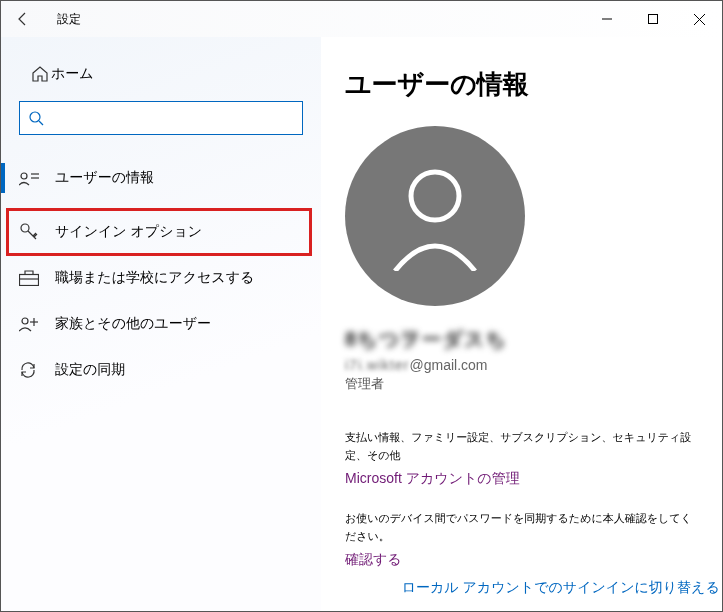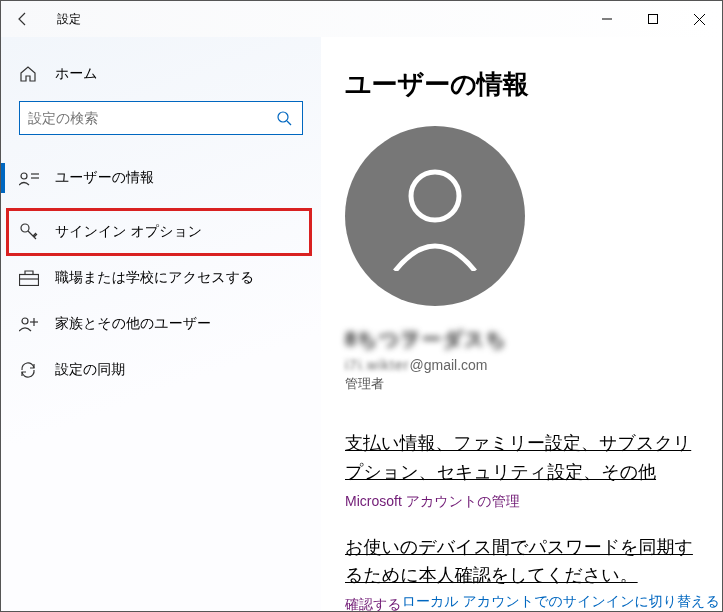--- a/index.html
+++ b/index.html
@@ -25,21 +25,21 @@
   .titlebar .title { margin-left: 14px; font-size: 12px; }
   .titlebar .spacer { flex: 1; }
   .win-controls { display: flex; }
   .win-btn { width: 46px; height: 36px; display:flex; align-items:center; justify-content:center; }
   .content { display: flex; height: calc(100% - 36px); }
   .sidebar {
     width: 320px;
     padding: 22px 0 0 0;
     background: linear-gradient(160deg, #f2f6fb 0%, #fdfdff 60%);
   }
-  .home-row { display:flex; align-items:flex-end; padding: 6px 18px 18px 18px; gap: 16px; }
+  .home-row { display:flex; align-items:flex-end; padding: 6px 18px 18px 30px; gap: 0; }
   .home-row .icon { width:20px; display:flex; }
   .home-row .label { font-size: 14px; }
   .search-wrap { padding: 0 18px 20px 18px; }
   .search {
     border: 1px solid #0067c0;
     height: 34px;
     display:flex; align-items:center;
     padding: 0 8px;
     background: #fff;
   }
@@ -85,23 +85,23 @@
   .blurred {
     filter: blur(3px);
     color:#222;
     font-weight:bold;
     letter-spacing:1px;
   }
   .username { font-size: 20px; margin-bottom:4px; }
   .email { font-size: 14px; color:#666; margin-bottom:2px;}
   .email .em-blur { filter: blur(2px); letter-spacing:1px;}
   .role { font-size: 13px; color:#555; margin-bottom: 36px;}
-  .desc { font-size: 18px; line-height:1.6; margin-bottom:6px;text-decoration:underline;}
+  .desc { font-size: 11px; line-height:1.6; margin-bottom:6px;}
   .link { color:#701a75; font-size:14px; margin-bottom: 22px; display:inline-block;}
-  .bottom-link { color:#0067c0; font-size:14px; position:absolute; bottom:0;}
+  .bottom-link { color:#0067c0; font-size:14px; position:absolute; bottom:14px;}
 </style>
 </head>
 <body>
 
 <div class="titlebar">
   <div class="back">
     <svg width="16" height="16" viewBox="0 0 16 16">
         <path d="M10 2 L4 8 L10 14" stroke="#333" stroke-width="1.2" fill="none"></path>
       </svg>
   </div>
@@ -132,21 +132,20 @@
       <span class="icon">
         <svg width="18" height="18" viewBox="0 0 18 18">
             <path d="M2 8 L9 2 L16 8 V16 H11 V11 H7 V16 H2 Z" stroke="#333" stroke-width="1.2" fill="none"></path>
           </svg>
       </span>
       <span class="label">ホーム</span>
     </div>
 
     <div class="search-wrap">
       <div class="search">
-        <input type="text" placeholder="設定の検索" style="">
         <span class="sicon">
           <svg width="16" height="16" viewBox="0 0 16 16">
               <circle cx="7" cy="7" r="5" stroke="#0067c0" stroke-width="1.2" fill="none"></circle>
               <line x1="11" y1="11" x2="15" y2="15" stroke="#0067c0" stroke-width="1.2"></line>
             </svg>
         </span>
       </div>
     </div>
 
 

